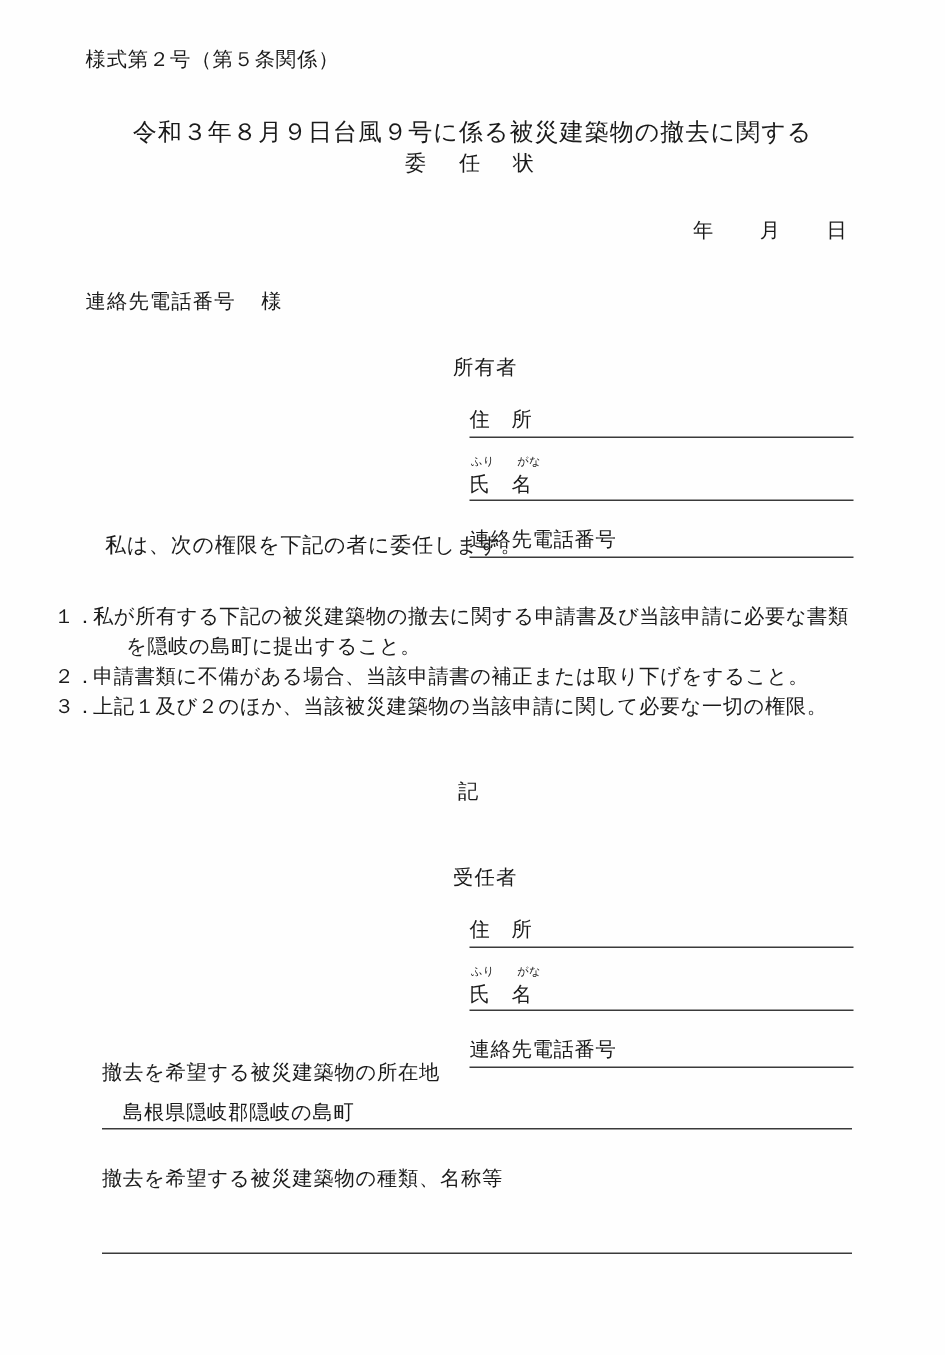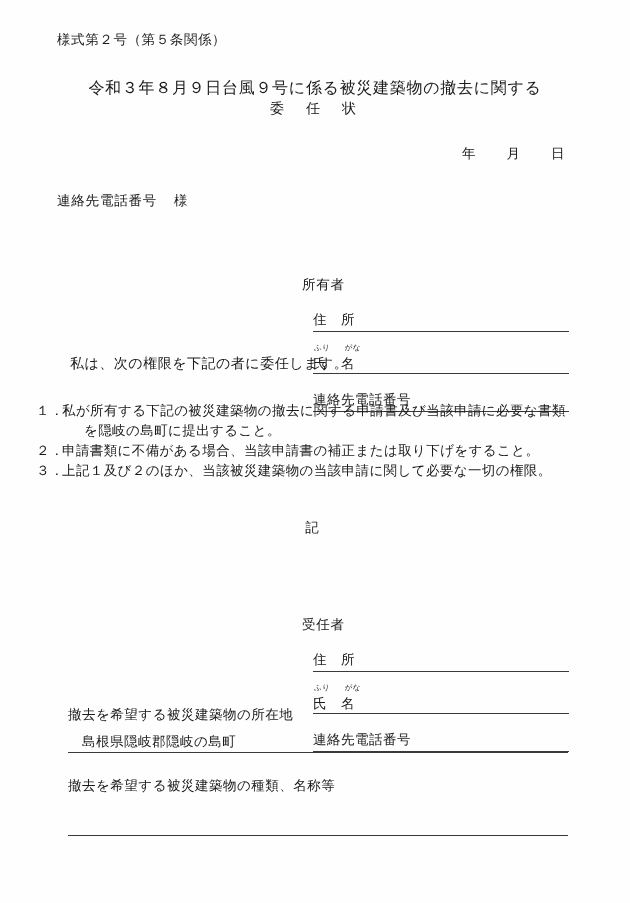--- a/index.html
+++ b/index.html
@@ -58,21 +58,20 @@
     letter-spacing: 0.8px;
   }
   .addressee .sama { margin-left: 17px; }
 
   
   .party { position: absolute; width: 300px; }
   .party-heading {
     font-size: 13.5px;
     letter-spacing: 0.8px;
     margin-left: 2px;
-    margin-top: 40px;
   }
   .field-row {
     position: relative;
     height: 27px;
     margin-left: 13px;
     border-bottom: 1.1px solid #3a3a3a;
     width: 256px;
     box-sizing: border-box;
   }
   .field-row .label {

